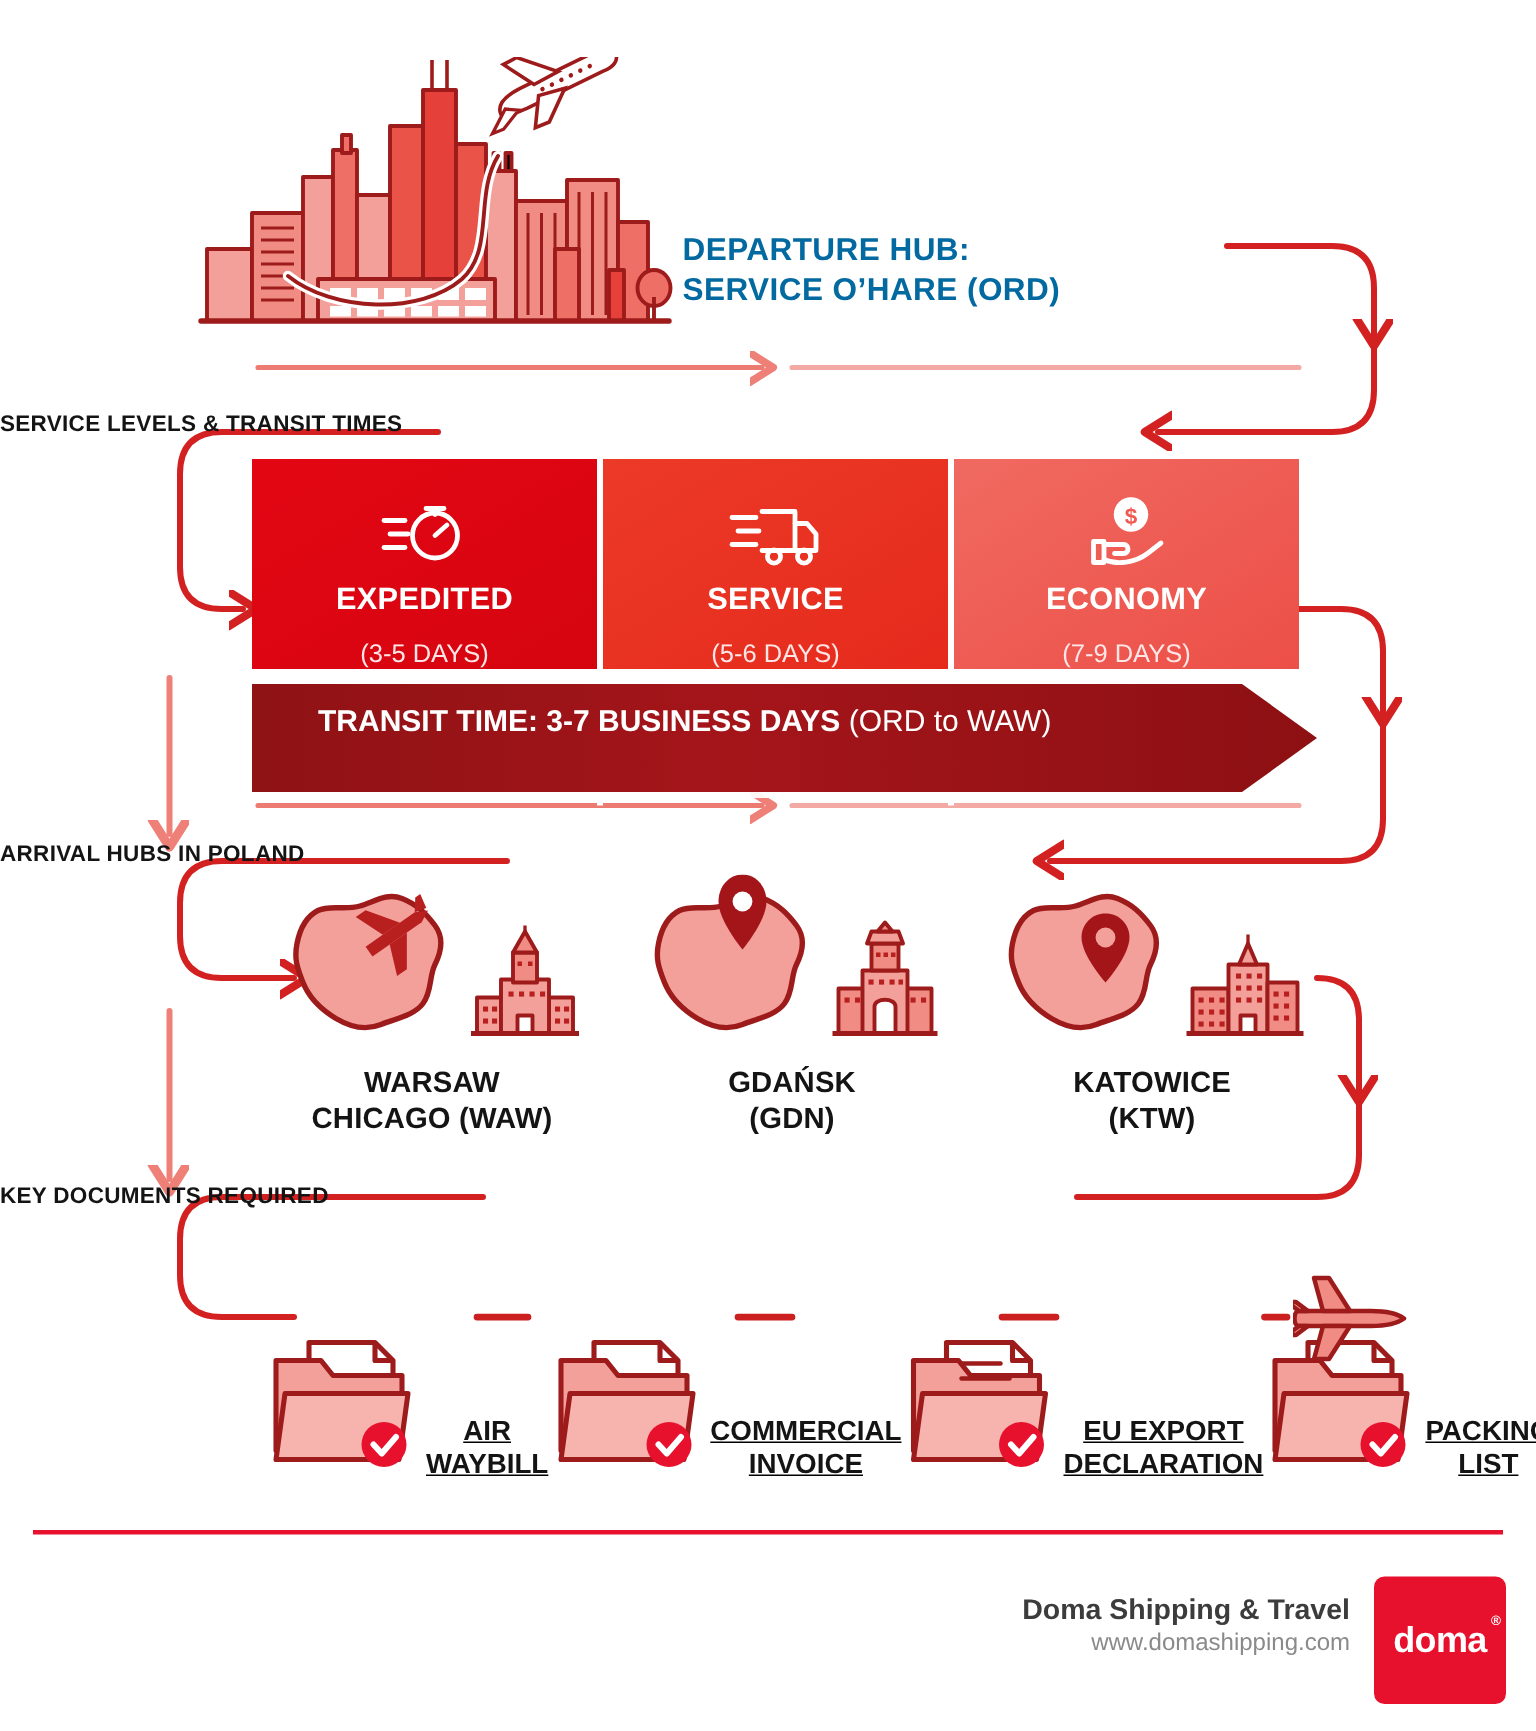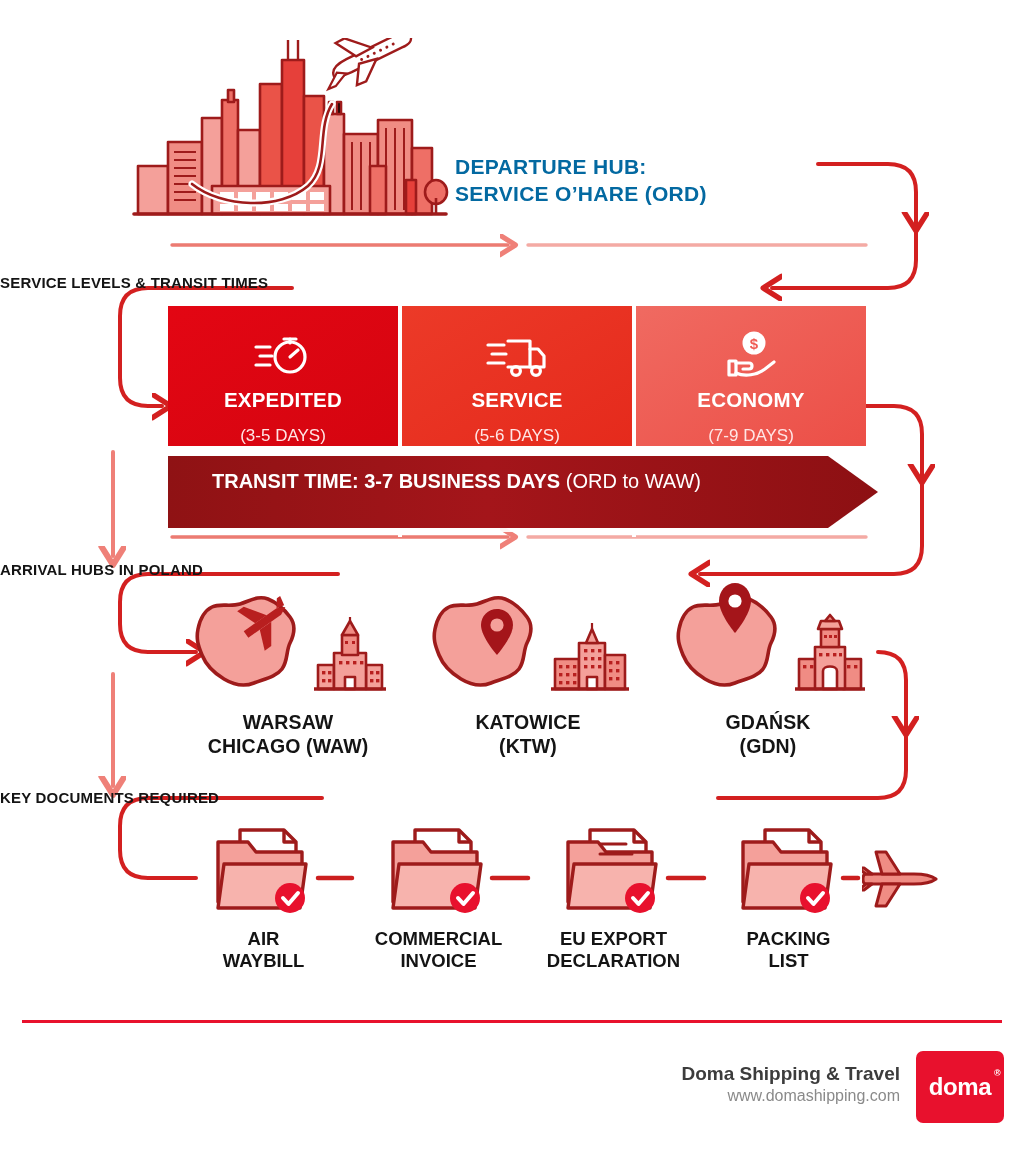--- a/index.html
+++ b/index.html
@@ -59,34 +59,34 @@
   .hub { flex: 1; display: flex; flex-direction: column; align-items: center; }
   .hub .art { height: 112px; display: flex; align-items: flex-end;
               justify-content: center; gap: 2px; }
   .hub .lb { text-align: center; font-size: 19.5px; font-weight: bold;
              color: #141414; line-height: 1.22; margin-top: 16px;
              letter-spacing: .1px; }
 
   
   .docs { left: 176px; top: 822px; width: 700px; height: 165px;
           display: flex; }
-  .doc { flex: 1; display: flex; flex-direction: column; align-items: center; }
+  .doc { flex: 1; display: flex; flex-direction: row; align-items: flex-end; text-decoration: underline; }
   .doc .art { height: 100px; display: flex; align-items: center;
               justify-content: center; }
   .doc .lb { text-align: center; font-size: 18.5px; font-weight: bold;
              color: #141414; line-height: 1.2; margin-top: 6px; }
 
   
   .foot-rule { left: 22px; top: 1020px; width: 980px; height: 3px;
                background: #e8112d; }
   .foot-name { right: 124px; top: 1063px; font-size: 19px;
                font-weight: bold; color: #3c3c3c; text-align: left; }
   .foot-url  { right: 124px; top: 1087px; font-size: 16px;
                color: #8a8a8a; text-align: right; }
-  .logo { right: 20px; top: 1051px; width: 88px; height: 72px;
+  .logo { right: 20px; top: 1051px; width: 88px; height: 85px;
           background: #e8112d; border-radius: 7px;
           display: flex; align-items: center; justify-content: center; }
   .logo .txt { color: #fff; font-size: 24px; font-weight: bold;
                letter-spacing: -.4px; position: relative; }
   .logo .reg { position: absolute; top: -5px; right: -9px; font-size: 9px; }
 </style>
 </head>
 <body>
 
 <div id="canvas">
@@ -377,20 +377,63 @@
                 <rect x="38" y="24" width="3" height="3"></rect>
             </g>
             <path d="M 31 60 H 41 V 72 H 31 Z" fill="#ffffff"></path>
             <line x1="0" y1="72" x2="72" y2="72" stroke-width="3.4" stroke-linecap="round"></line>
           </g>
         </svg>
       </div>
       <div class="lb">
         <div>WARSAW</div>
         <div>CHICAGO (WAW)</div>
+      </div>
+    </div>
+
+    <div class="hub">
+      <div class="art">
+        <svg width="122" height="112" viewBox="0 0 122 112">
+          <path d="M 8 46 C 10 36 14 28 22 24 C 30 20 40 24 50 21 C 60 18 68 12 78 16
+                   C 88 20 94 26 100 34 C 106 42 104 52 100 60 C 96 68 98 78 92 86
+                   C 86 94 74 96 64 100 C 54 104 44 102 34 96 C 24 90 16 82 12 72
+                   C 8 62 6 56 8 46 Z" fill="#f4a09a" stroke="#9e1b1b" stroke-width="3.6" stroke-linejoin="round"></path>
+          <path d="M 48 18 C 48 8 55 0 64 0 C 73 0 80 8 80 18 C 80 31 64 50 64 50
+                   C 64 50 48 31 48 18 Z" fill="#a4151a"></path>
+          <circle cx="64" cy="18" r="6.6" fill="#ffffff"></circle>
+        </svg>
+        <svg width="70" height="82" viewBox="0 0 70 82">
+          <g stroke="#9e1b1b" stroke-width="2.6" stroke-linejoin="round">
+            <rect x="4" y="46" width="18" height="30" fill="#f08c84"></rect>
+            <rect x="48" y="46" width="18" height="30" fill="#f08c84"></rect>
+            <rect x="20" y="34" width="30" height="42" fill="#f4a09a"></rect>
+            <rect x="26" y="16" width="18" height="18" fill="#f08c84"></rect>
+            <path d="M 23 16 H 47 L 44 8 H 26 Z" fill="#f4a09a"></path>
+            <path d="M 35 2 L 40 8 H 30 Z" fill="#f08c84"></path>
+            <g fill="#b81f1f" stroke="none">
+              <rect x="29" y="22" width="3" height="3"></rect>
+                <rect x="34" y="22" width="3" height="3"></rect>
+              <rect x="39" y="22" width="3" height="3"></rect>
+              <rect x="24" y="40" width="3.4" height="3.4"></rect>
+                <rect x="31" y="40" width="3.4" height="3.4"></rect>
+              <rect x="38" y="40" width="3.4" height="3.4"></rect>
+                <rect x="44" y="40" width="3" height="3.4"></rect>
+              <rect x="8" y="52" width="3.4" height="3.4"></rect>
+                <rect x="15" y="52" width="3.4" height="3.4"></rect>
+              <rect x="52" y="52" width="3.4" height="3.4"></rect>
+                <rect x="59" y="52" width="3.4" height="3.4"></rect>
+            </g>
+            <path d="M 28 58 C 28 52 42 52 42 58 V 76 H 28 Z" fill="#ffffff"></path>
+            <line x1="0" y1="76" x2="70" y2="76" stroke-width="3.4" stroke-linecap="round"></line>
+          </g>
+        </svg>
+      </div>
+      <div class="lb">
+        <div>GDAŃSK</div>
+        <div>(GDN)</div>
       </div>
     </div>
 
     <div class="hub">
       <div class="art">
         <svg width="122" height="108" viewBox="0 0 122 108">
           <path d="M 8 42 C 10 32 14 24 22 20 C 30 16 40 20 50 17 C 60 14 68 8 78 12
                    C 88 16 94 22 100 30 C 106 38 104 48 100 56 C 96 64 98 74 92 82
                    C 86 90 74 92 64 96 C 54 100 44 98 34 92 C 24 86 16 78 12 68
                    C 8 58 6 52 8 42 Z" fill="#f4a09a" stroke="#9e1b1b" stroke-width="3.6" stroke-linejoin="round"></path>
@@ -434,63 +477,20 @@
             <path d="M 36 60 H 46 V 72 H 36 Z" fill="#ffffff"></path>
             <line x1="0" y1="72" x2="78" y2="72" stroke-width="3.4" stroke-linecap="round"></line>
           </g>
         </svg>
       </div>
       <div class="lb">
         <div>KATOWICE</div>
         <div>(KTW)</div>
       </div>
     </div>
-
-    <div class="hub">
-      <div class="art">
-        <svg width="122" height="112" viewBox="0 0 122 112">
-          <path d="M 8 46 C 10 36 14 28 22 24 C 30 20 40 24 50 21 C 60 18 68 12 78 16
-                   C 88 20 94 26 100 34 C 106 42 104 52 100 60 C 96 68 98 78 92 86
-                   C 86 94 74 96 64 100 C 54 104 44 102 34 96 C 24 90 16 82 12 72
-                   C 8 62 6 56 8 46 Z" fill="#f4a09a" stroke="#9e1b1b" stroke-width="3.6" stroke-linejoin="round"></path>
-          <path d="M 48 18 C 48 8 55 0 64 0 C 73 0 80 8 80 18 C 80 31 64 50 64 50
-                   C 64 50 48 31 48 18 Z" fill="#a4151a"></path>
-          <circle cx="64" cy="18" r="6.6" fill="#ffffff"></circle>
-        </svg>
-        <svg width="70" height="82" viewBox="0 0 70 82">
-          <g stroke="#9e1b1b" stroke-width="2.6" stroke-linejoin="round">
-            <rect x="4" y="46" width="18" height="30" fill="#f08c84"></rect>
-            <rect x="48" y="46" width="18" height="30" fill="#f08c84"></rect>
-            <rect x="20" y="34" width="30" height="42" fill="#f4a09a"></rect>
-            <rect x="26" y="16" width="18" height="18" fill="#f08c84"></rect>
-            <path d="M 23 16 H 47 L 44 8 H 26 Z" fill="#f4a09a"></path>
-            <path d="M 35 2 L 40 8 H 30 Z" fill="#f08c84"></path>
-            <g fill="#b81f1f" stroke="none">
-              <rect x="29" y="22" width="3" height="3"></rect>
-                <rect x="34" y="22" width="3" height="3"></rect>
-              <rect x="39" y="22" width="3" height="3"></rect>
-              <rect x="24" y="40" width="3.4" height="3.4"></rect>
-                <rect x="31" y="40" width="3.4" height="3.4"></rect>
-              <rect x="38" y="40" width="3.4" height="3.4"></rect>
-                <rect x="44" y="40" width="3" height="3.4"></rect>
-              <rect x="8" y="52" width="3.4" height="3.4"></rect>
-                <rect x="15" y="52" width="3.4" height="3.4"></rect>
-              <rect x="52" y="52" width="3.4" height="3.4"></rect>
-                <rect x="59" y="52" width="3.4" height="3.4"></rect>
-            </g>
-            <path d="M 28 58 C 28 52 42 52 42 58 V 76 H 28 Z" fill="#ffffff"></path>
-            <line x1="0" y1="76" x2="70" y2="76" stroke-width="3.4" stroke-linecap="round"></line>
-          </g>
-        </svg>
-      </div>
-      <div class="lb">
-        <div>GDAŃSK</div>
-        <div>(GDN)</div>
-      </div>
-    </div>
   </div>
 
   <div class="abs sec-title" id="t-docs">KEY DOCUMENTS REQUIRED</div>
 
   <div class="abs docs">
 
     <div class="doc">
       <div class="art">
         <svg width="108" height="96" viewBox="0 0 108 96">
           <g stroke="#9e1b1b" stroke-width="3.4" stroke-linejoin="round">

